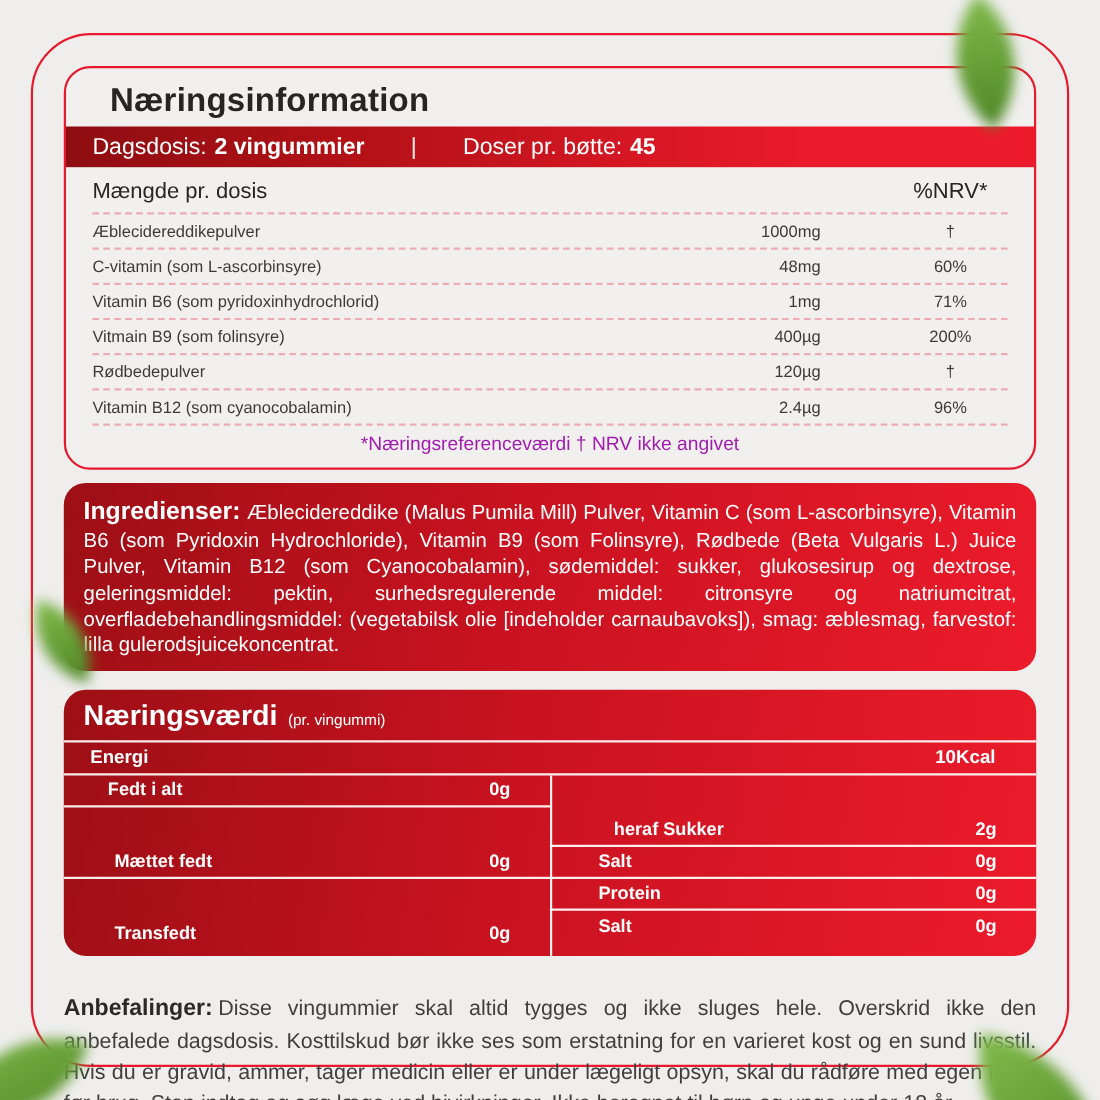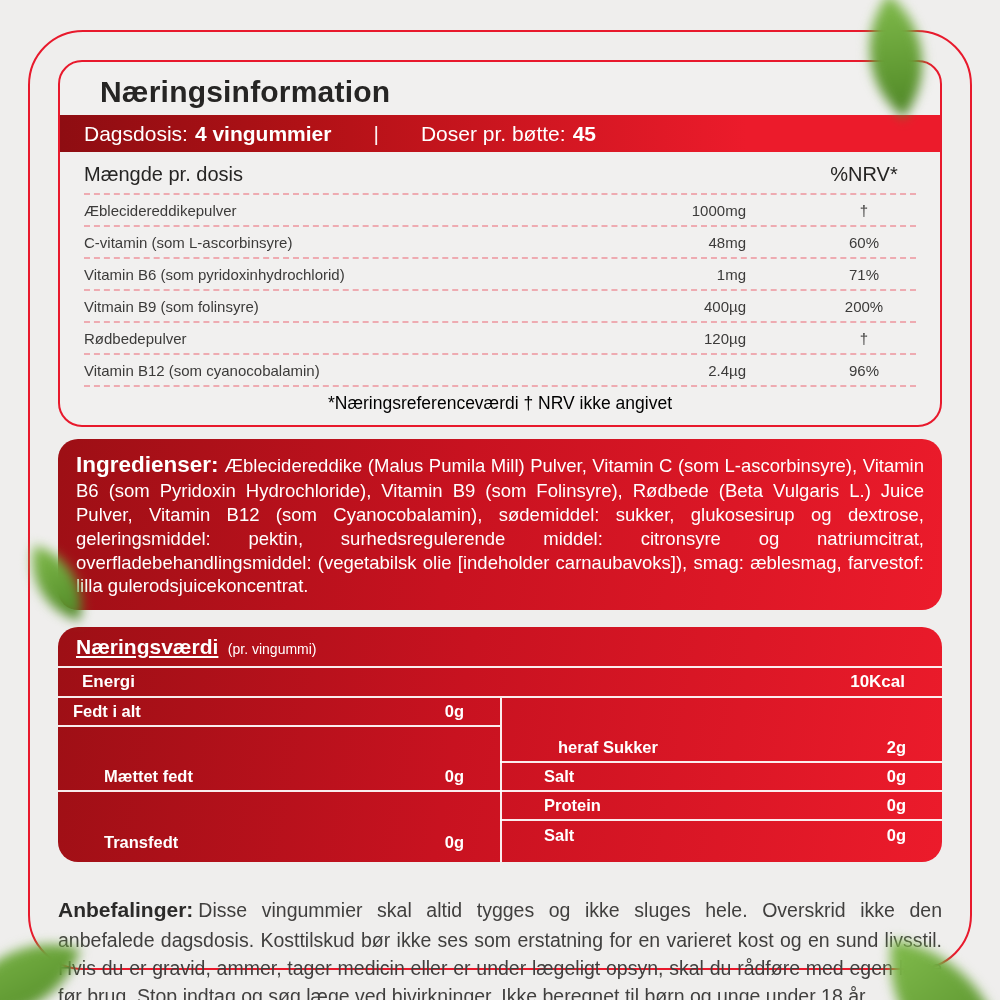--- a/index.html
+++ b/index.html
@@ -29,46 +29,46 @@
     color:#fff; font-size:21px; white-space:nowrap;
   }
   .dose-bar b { font-weight:bold; margin-left:7px; }
   .dose-sep { margin:0 42px; font-weight:300; opacity:.95; }
   .facts-body { padding:2px 24px 8px; }
   .facts-header { display:flex; align-items:center; padding:9px 0 7px; font-weight:normal; color:#262524; font-size:20px; }
   .frow { display:flex; align-items:center; height:32px; font-size:15px; color:#3c3b3a; border-top:2px dashed #eeabb1; }
   .fname { flex:1; }
   .famount { width:150px; text-align:right; }
   .fnrv { width:104px; text-align:center; margin-left:66px; }
-  .facts-footnote { border-top:2px dashed #eeabb1; text-align:center; font-size:17.5px; color:#000000; padding:6px 0 3px; }
+  .facts-footnote { border-top:2px dashed #eeabb1; text-align:center; font-size:17.5px; color:#a21caf; padding:6px 0 3px; }
 
   
   .red-block {
     background:linear-gradient(100deg,#9d0f15 0%, #c81220 45%, #ec1b2b 100%);
     border-radius:20px; color:#fff;
   }
   .ingredients {
     margin-top:12px; padding:11px 18px 12px;
     font-size:18.5px; line-height:1.29; text-align:justify;
   }
   .ingredients .ing-label { font-weight:bold; font-size:22.5px; margin-right:6px; }
 
   
   .nutrition { margin-top:17px; padding-bottom:5px; overflow:hidden; }
   .nv-head { padding:8px 18px 7px; border-bottom:2px solid rgba(255,255,255,.92); }
-  .nv-title { font-weight:bold; font-size:21px;text-decoration:underline; }
+  .nv-title { font-weight:bold; font-size:26px; }
   .nv-sub { font-size:14px; margin-left:5px; }
   .nv-energy { display:flex; justify-content:space-between; align-items:center; height:30px;
     padding:0 37px 0 24px; font-weight:bold; font-size:17px;
     border-bottom:2px solid rgba(255,255,255,.92); }
   .nv-grid { display:flex; position:relative; }
   .nv-grid::after { content:""; position:absolute; left:50%; top:0; bottom:-5px; width:2px; background:rgba(255,255,255,.92); }
   .nv-col { width:50%; }
   .nv-row { display:flex; justify-content:space-between; align-items:center; height:29px;
-    padding:0 36px 0 15px; font-size:16.5px; font-weight:bold;
+    padding:0 36px 0 40px; font-size:16.5px; font-weight:bold;
     border-bottom:2px solid rgba(255,255,255,.92); }
   .nv-col .nv-row:last-child { border-bottom:none; }
   .nv-row.indent { padding-left:46px;margin-top:36px; }
   .nv-col-right .nv-row { padding-left:44px; }
   .nv-col-right .nv-row.indent { padding-left:58px; }
 
   
   .para { margin-top:33px; font-size:19.5px; line-height:1.45; color:#403f3e; text-align:justify; }
   .para + .para { margin-top:25px; }
   .para .para-label { font-weight:bold; color:#2b2a29; font-size:21px; margin-right:5px; }
@@ -92,21 +92,21 @@
 
 <div class="outer-frame"></div>
 
 <div class="sheet">
 
   <div class="facts-panel">
     <div class="panel-title">Næringsinformation</div>
 
     <div class="dose-bar">
       <span>Dagsdosis:</span>
-      <b>4 vingummier</b>
+      <b>2 vingummier</b>
       <span class="dose-sep">|</span>
       <span>Doser pr. bøtte:</span>
       <b>45</b>
     </div>
 
     <div class="facts-body">
       <div class="facts-header">
         <span class="fname">Mængde pr. dosis</span>
         <span class="famount"></span>
         <span class="fnrv">%NRV*</span>

